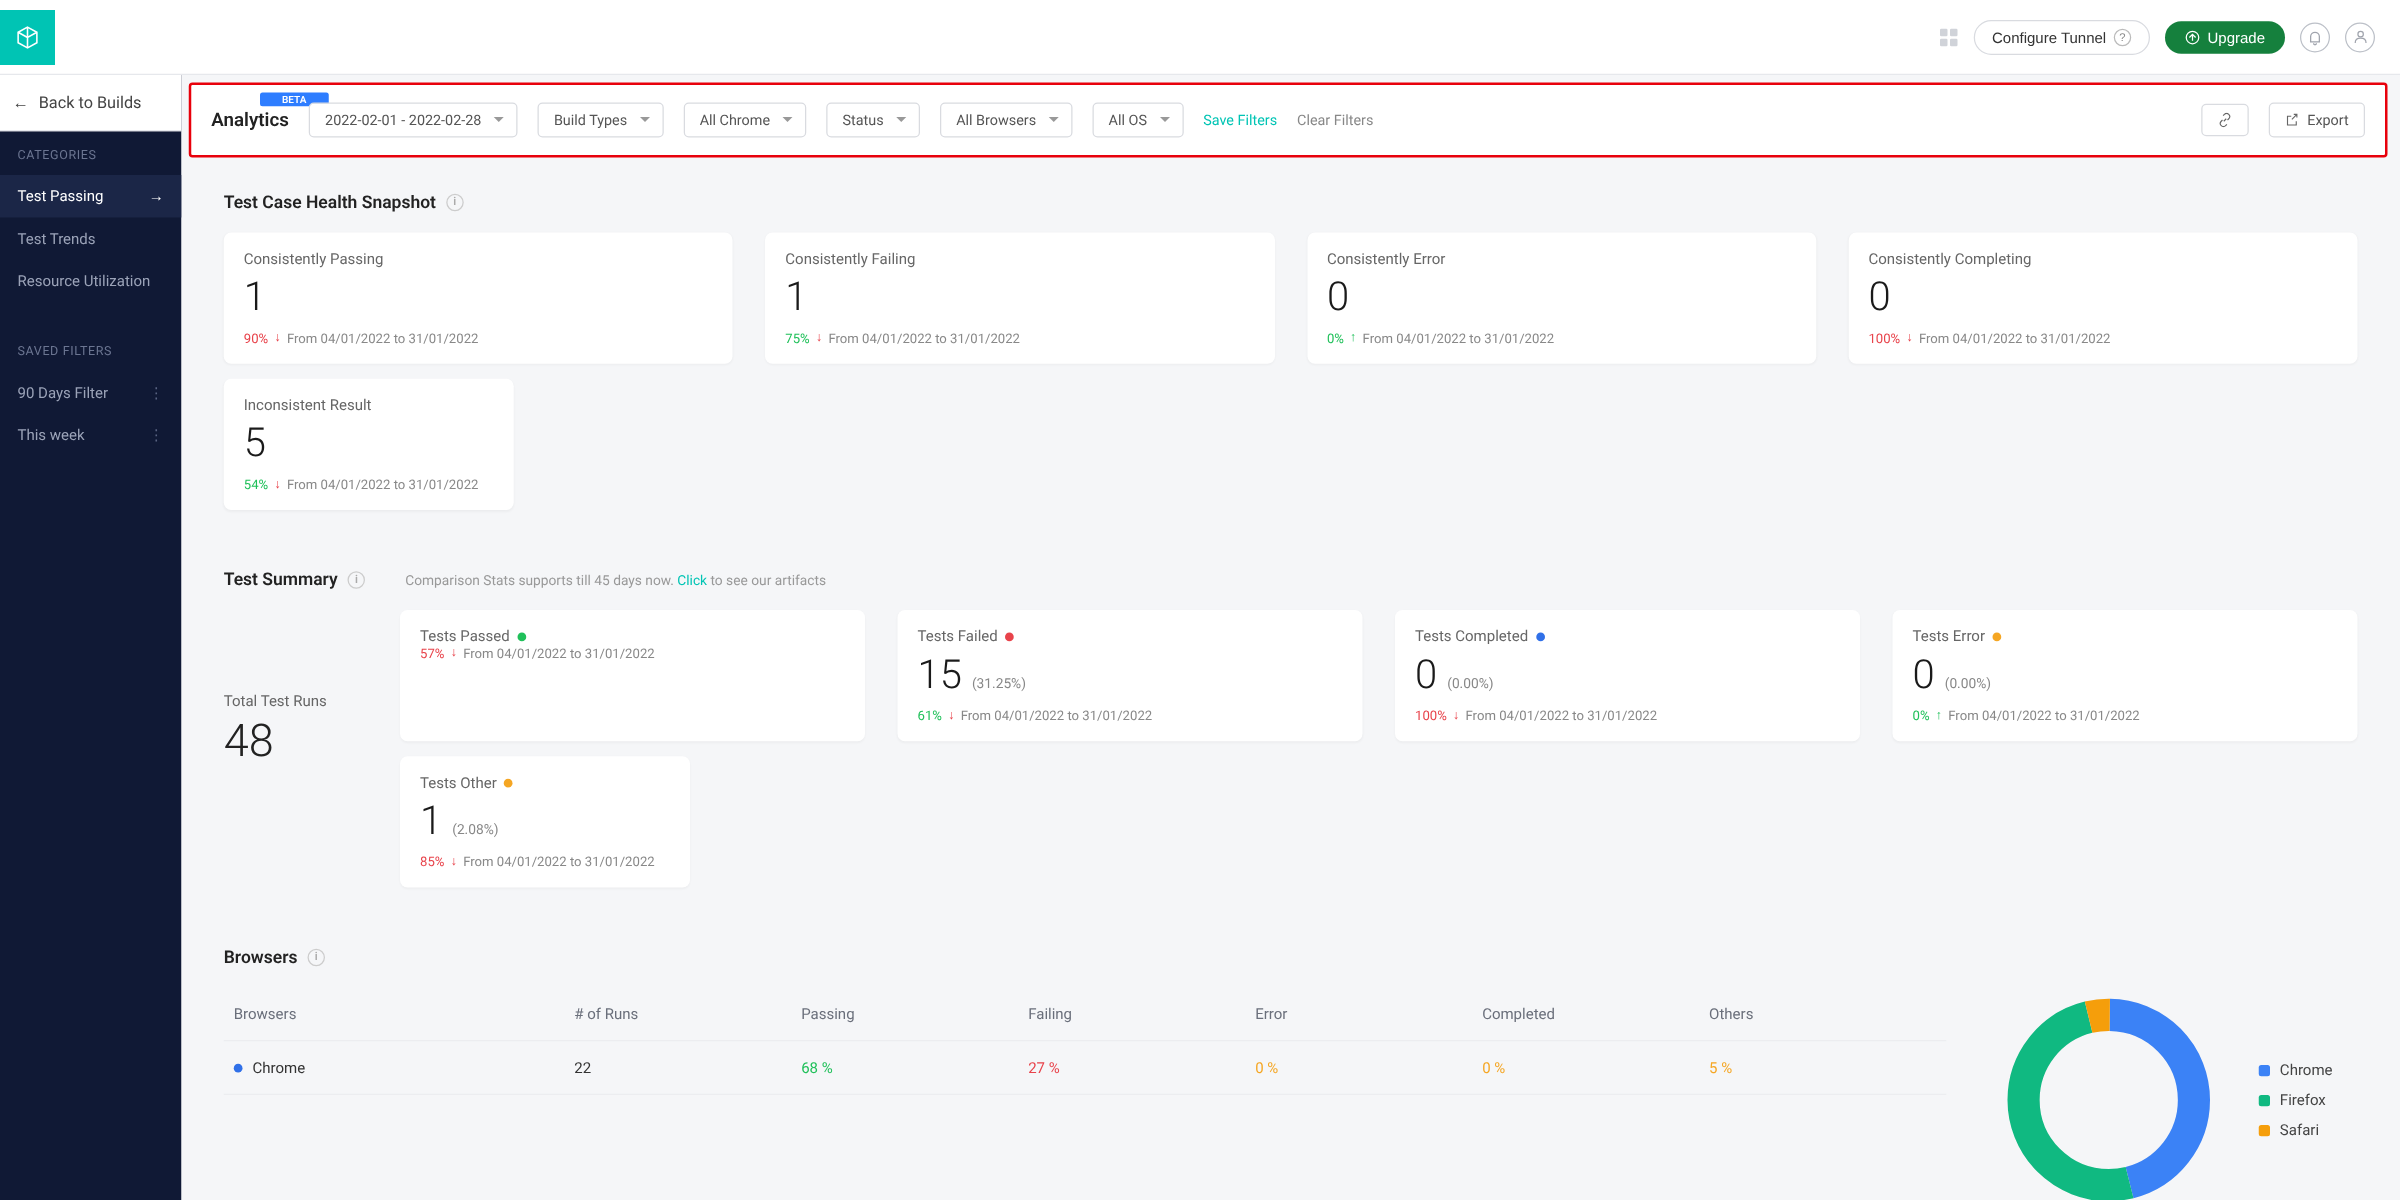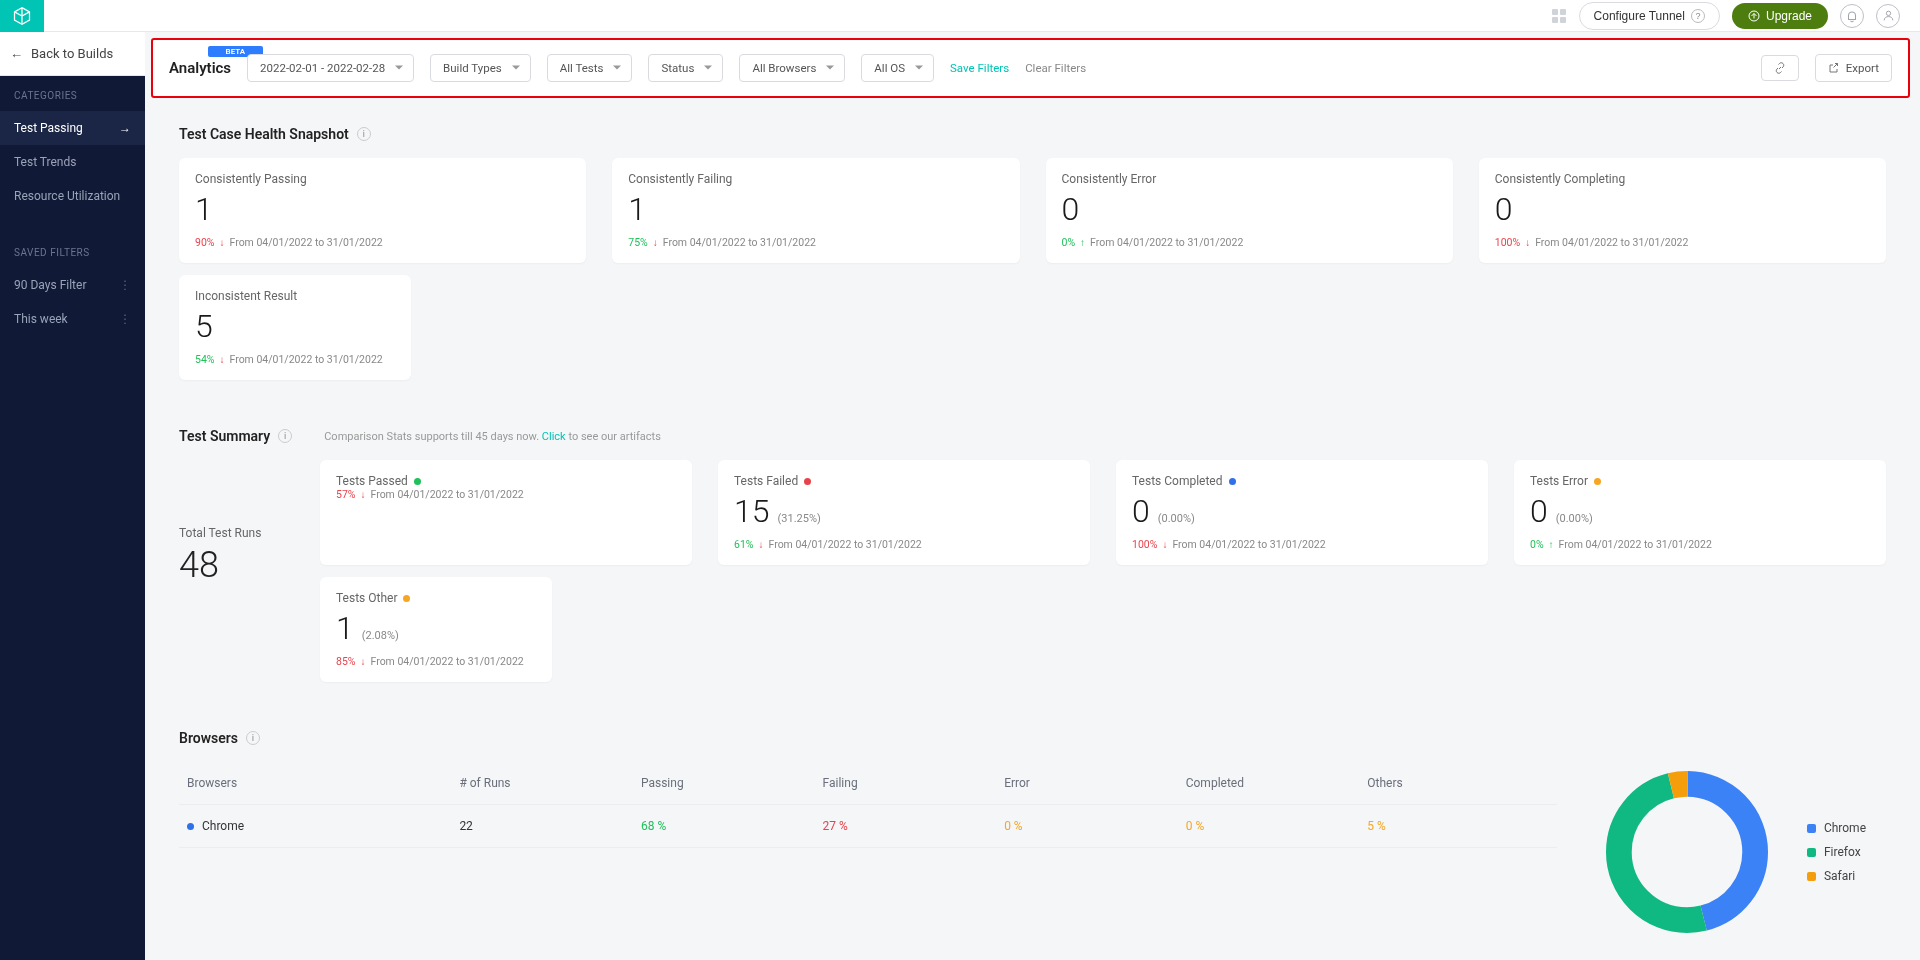--- a/index.html
+++ b/index.html
@@ -4,21 +4,21 @@
 <style>
 * { margin: 0; padding: 0; box-sizing: border-box; }
 body {
   font-family: -apple-system, BlinkMacSystemFont, "Segoe UI", Roboto, Arial, sans-serif;
   background: #f5f6f8;
   font-size: 13px;
   color: #333;
   overflow-x: hidden;
 }
 .topbar {
-  height: 32px;
+  height: 60px;
   background: #fff;
   display: flex;
   align-items: center;
   border-bottom: 1px solid #e6e8ec;
 }
 .logo-box {
   width: 44px;
   height: 44px;
   background: #00c4b4;
   display: flex;
@@ -44,21 +44,21 @@
   display: flex;
   align-items: center;
   gap: 6px;
   cursor: pointer;
 }
 .q-circle {
   display:inline-flex; width:14px; height:14px; border:1px solid #bbb; border-radius:50%;
   align-items:center; justify-content:center; font-size:9px; color:#888;
 }
 .upgrade-btn {
-  background: #4d7c0f;
+  background: #15803d;
   color: #fff;
   border: none;
   border-radius: 18px;
   padding: 6px 16px;
   font-size: 12px;
   display: flex;
   align-items: center;
   gap: 6px;
   cursor: pointer;
 }
@@ -299,21 +299,21 @@
   </div>
 
   <div class="main">
     <div class="red-box">
       <div class="analytics-title">
         <span>Analytics</span>
         <span class="beta-badge">BETA</span>
       </div>
       <div class="filter-drop date"><span>2022-02-01 - 2022-02-28</span></div>
       <div class="filter-drop"><span>Build Types</span></div>
-      <div class="filter-drop"><span>All Tests</span></div>
+      <div class="filter-drop"><span>All Chrome</span></div>
       <div class="filter-drop"><span>Status</span></div>
       <div class="filter-drop"><span>All Browsers</span></div>
       <div class="filter-drop"><span>All OS</span></div>
       <div class="save-filters">Save Filters</div>
       <div class="clear-filters">Clear Filters</div>
       <div class="filter-spacer"></div>
       <div class="link-btn">
         <svg width="12" height="12" viewBox="0 0 24 24">
             <path d="M10 14 L14 10 M8 12 L6 14 C4 16 4 19 6 21 C8 23 11 23 13 21 L15 19 M16 12 L18 10 C20 8 20 5 18 3 C16 1 13 1 11 3 L9 5" stroke="#666" stroke-width="1.8" fill="none"></path>
           </svg>

